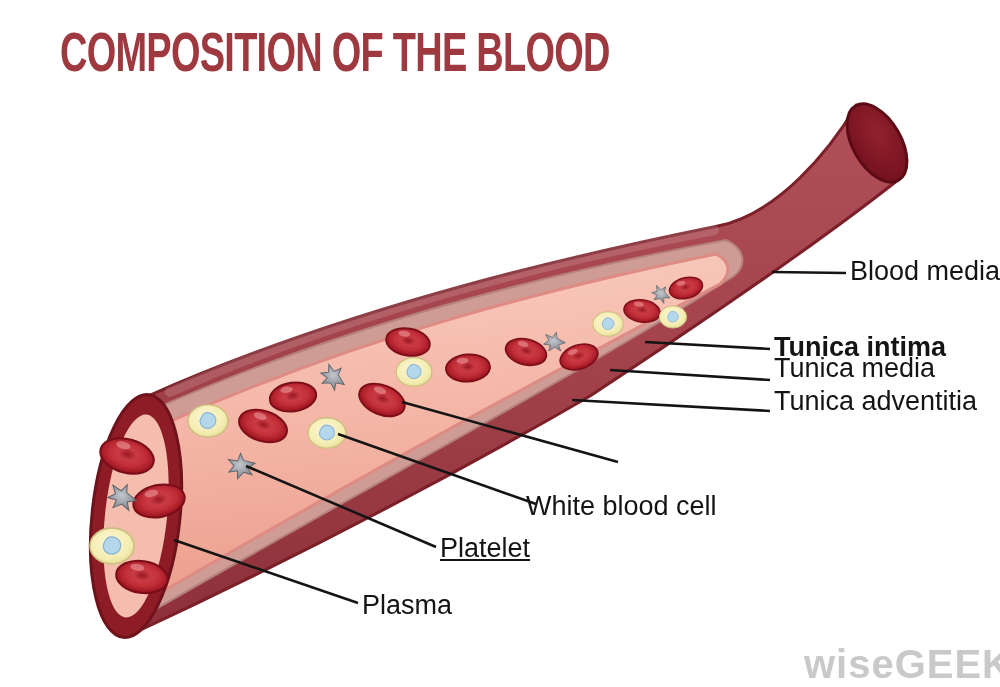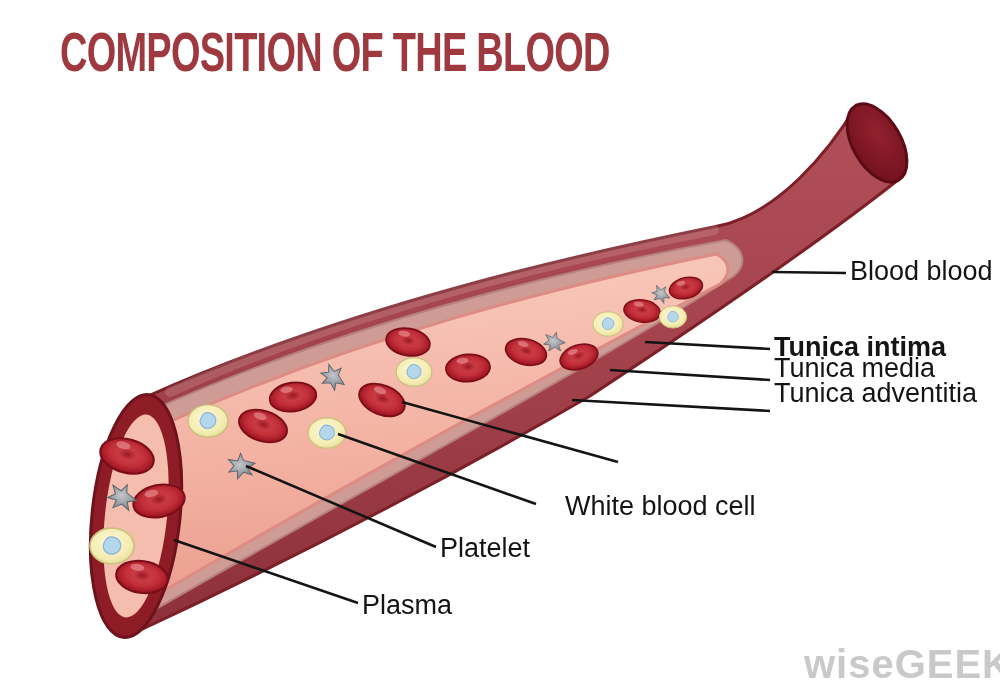--- a/index.html
+++ b/index.html
@@ -133,22 +133,22 @@
       <line class="leader" x1="740" y1="411" x2="542" y2="400"></line>
       <line class="leader" x1="588" y1="462" x2="372" y2="402"></line>
       <line class="leader" x1="506" y1="504" x2="308" y2="434"></line>
       <line class="leader" x1="406" y1="547" x2="216" y2="466"></line>
       <line class="leader" x1="328" y1="603" x2="144" y2="540"></line>
     </g>
   </svg>
 
   <h1 class="page-title">COMPOSITION OF THE BLOOD</h1>
 
-  <div class="diagram-label" style="left:820px;top:258px;">Blood blood</div>
+  <div class="diagram-label" style="left:820px;top:258px;">Blood media</div>
   <div class="diagram-label" style="left:744px;top:334px;font-weight:bold;">Tunica intima</div>
   <div class="diagram-label" style="left:744px;top:355px;">Tunica media</div>
-  <div class="diagram-label" style="left:744px;top:380px;text-align:center;">Tunica adventitia</div>
-  <div class="diagram-label" style="left:535px;top:493px;">White blood cell</div>
-  <div class="diagram-label" style="left:410px;top:535px;">Platelet</div>
+  <div class="diagram-label" style="left:744px;top:388px;text-align:center;">Tunica adventitia</div>
+  <div class="diagram-label" style="left:496px;top:493px;">White blood cell</div>
+  <div class="diagram-label" style="left:410px;top:535px;text-decoration:underline;">Platelet</div>
   <div class="diagram-label" style="left:332px;top:592px;text-align:center;">Plasma</div>
 
   <div class="watermark">wiseGEEK</div>
 </div>
 
 </body></html>

